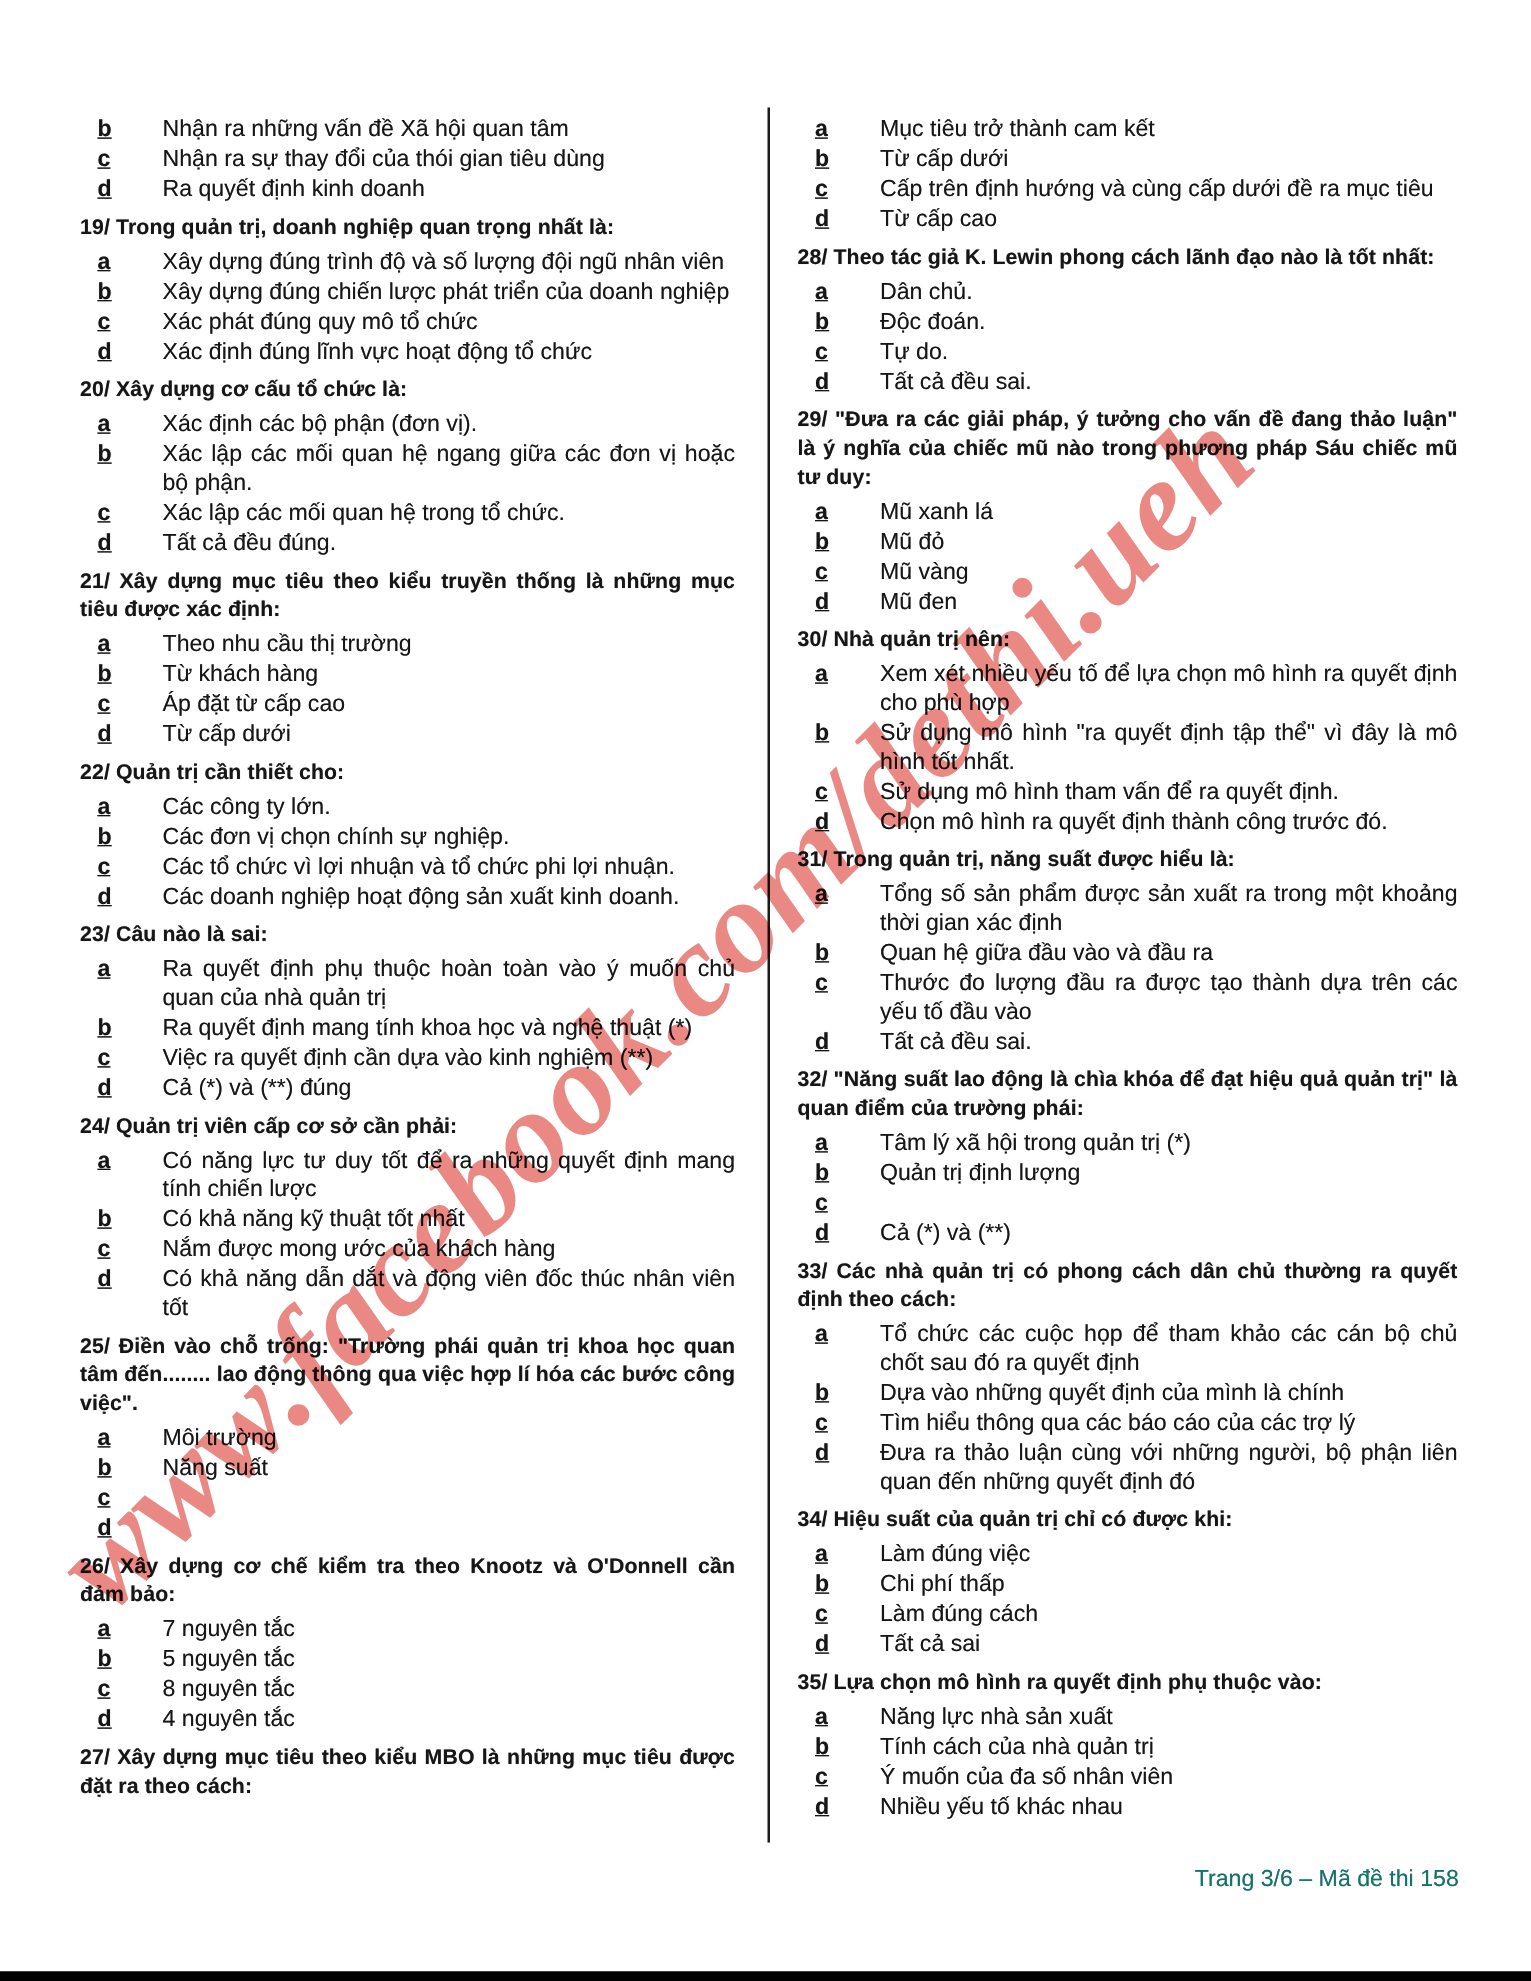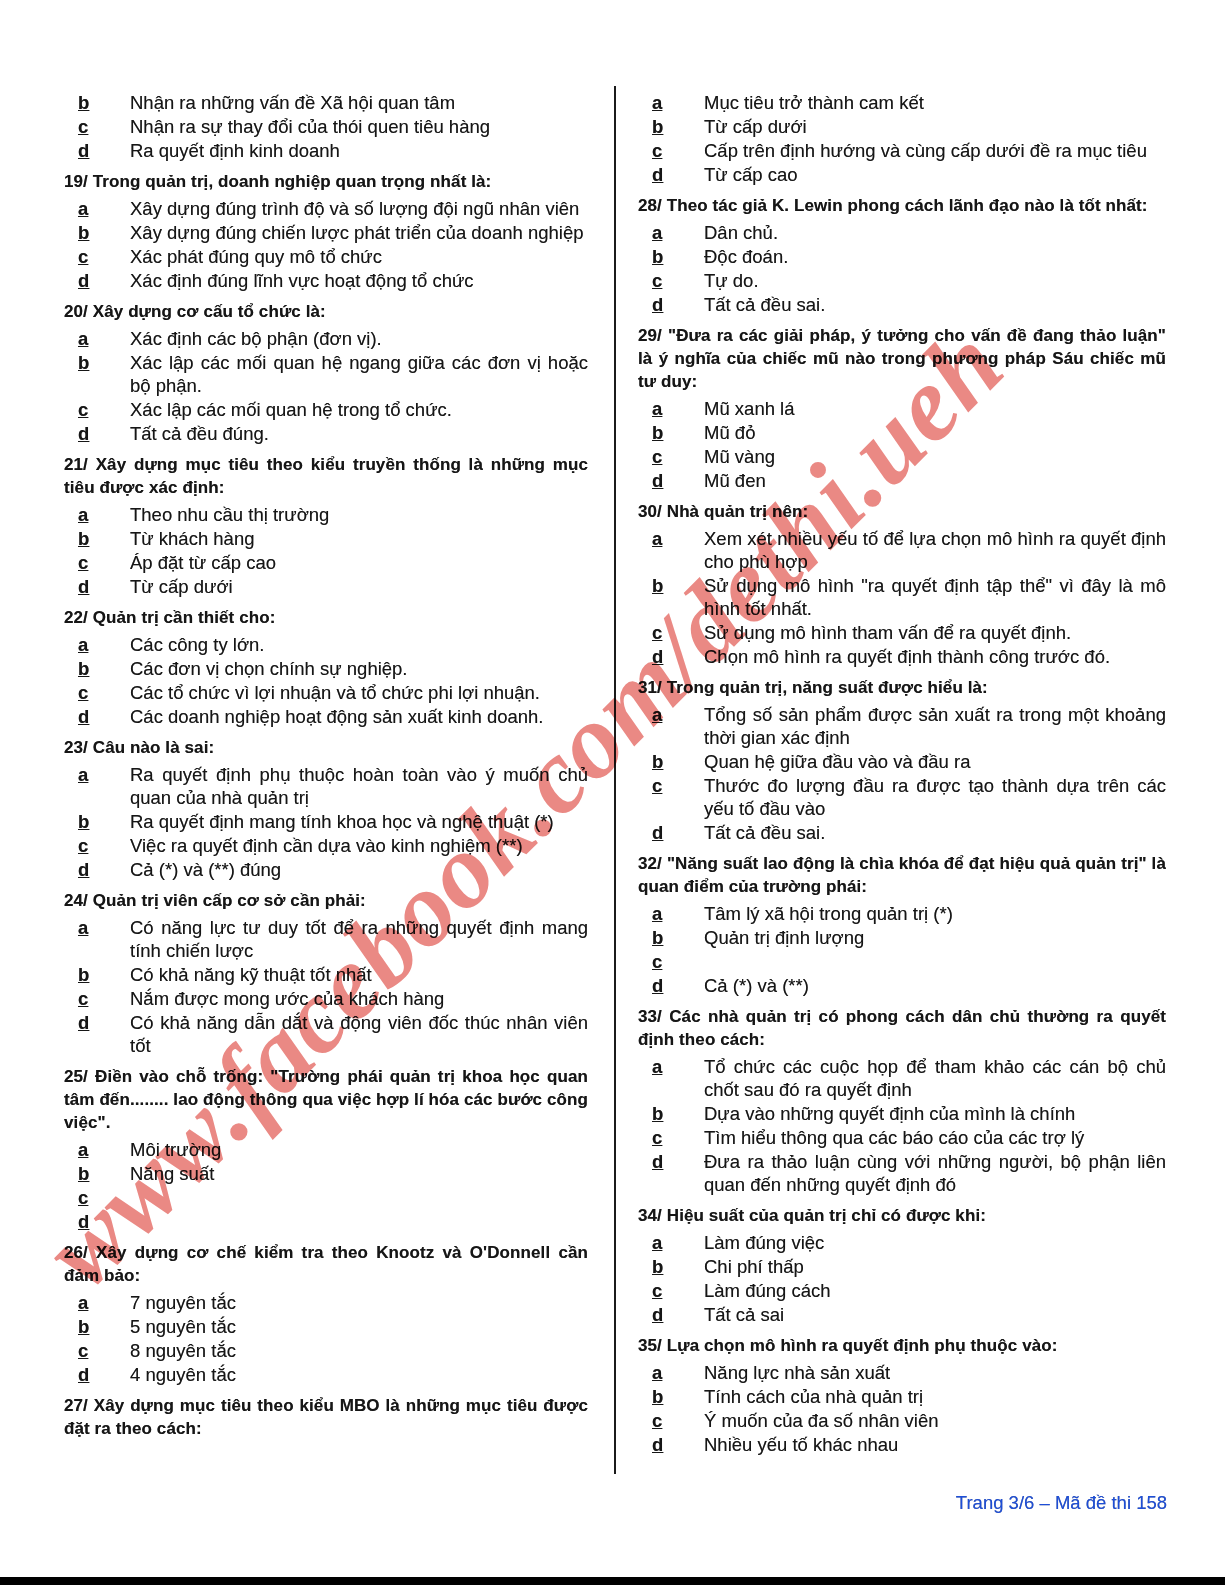--- a/index.html
+++ b/index.html
@@ -25,37 +25,37 @@
   .otext{flex:1;text-align:justify;text-shadow:0 0 .5px rgba(0,0,0,.45);}
   .watermark{
     position:absolute;left:20px;top:1225px;
     transform:rotate(-45deg);transform-origin:0 0;
     font-family:"Liberation Serif",serif;font-weight:bold;font-style:italic;
     font-size:106px;letter-spacing:1px;white-space:nowrap;
     color:#e25b54;opacity:.72;mix-blend-mode:multiply;
     pointer-events:none;z-index:4;
   }
   .footer{
-    position:absolute;top:1492px;right:58px;font-size:18.5px;color:#1d4ed8;
+    position:absolute;top:1492px;right:58px;font-size:18.5px;color:#0f766e;
     text-shadow:0 0 .5px rgba(0,0,0,.45);
   }
   .bottom-bar{position:absolute;left:0;bottom:0;width:100%;height:8px;background:#000;}
 </style>
 </head>
 <body>
 
 <div id="page">
   <div class="col" id="col-left">
       <div class="opt">
         <span class="letter">b</span>
         <span class="otext">Nhận ra những vấn đề Xã hội quan tâm</span>
       </div>
       <div class="opt">
         <span class="letter">c</span>
-        <span class="otext">Nhận ra sự thay đổi của thói quen tiêu hàng</span>
+        <span class="otext">Nhận ra sự thay đổi của thói gian tiêu dùng</span>
       </div>
       <div class="opt">
         <span class="letter">d</span>
         <span class="otext">Ra quyết định kinh doanh</span>
       </div>
       <div>
         <div class="q-title">19/ Trong quản trị, doanh nghiệp quan trọng nhất là:</div>
         <div class="opt">
           <span class="letter">a</span>
           <span class="otext">Xây dựng đúng trình độ và số lượng đội ngũ nhân viên</span>

